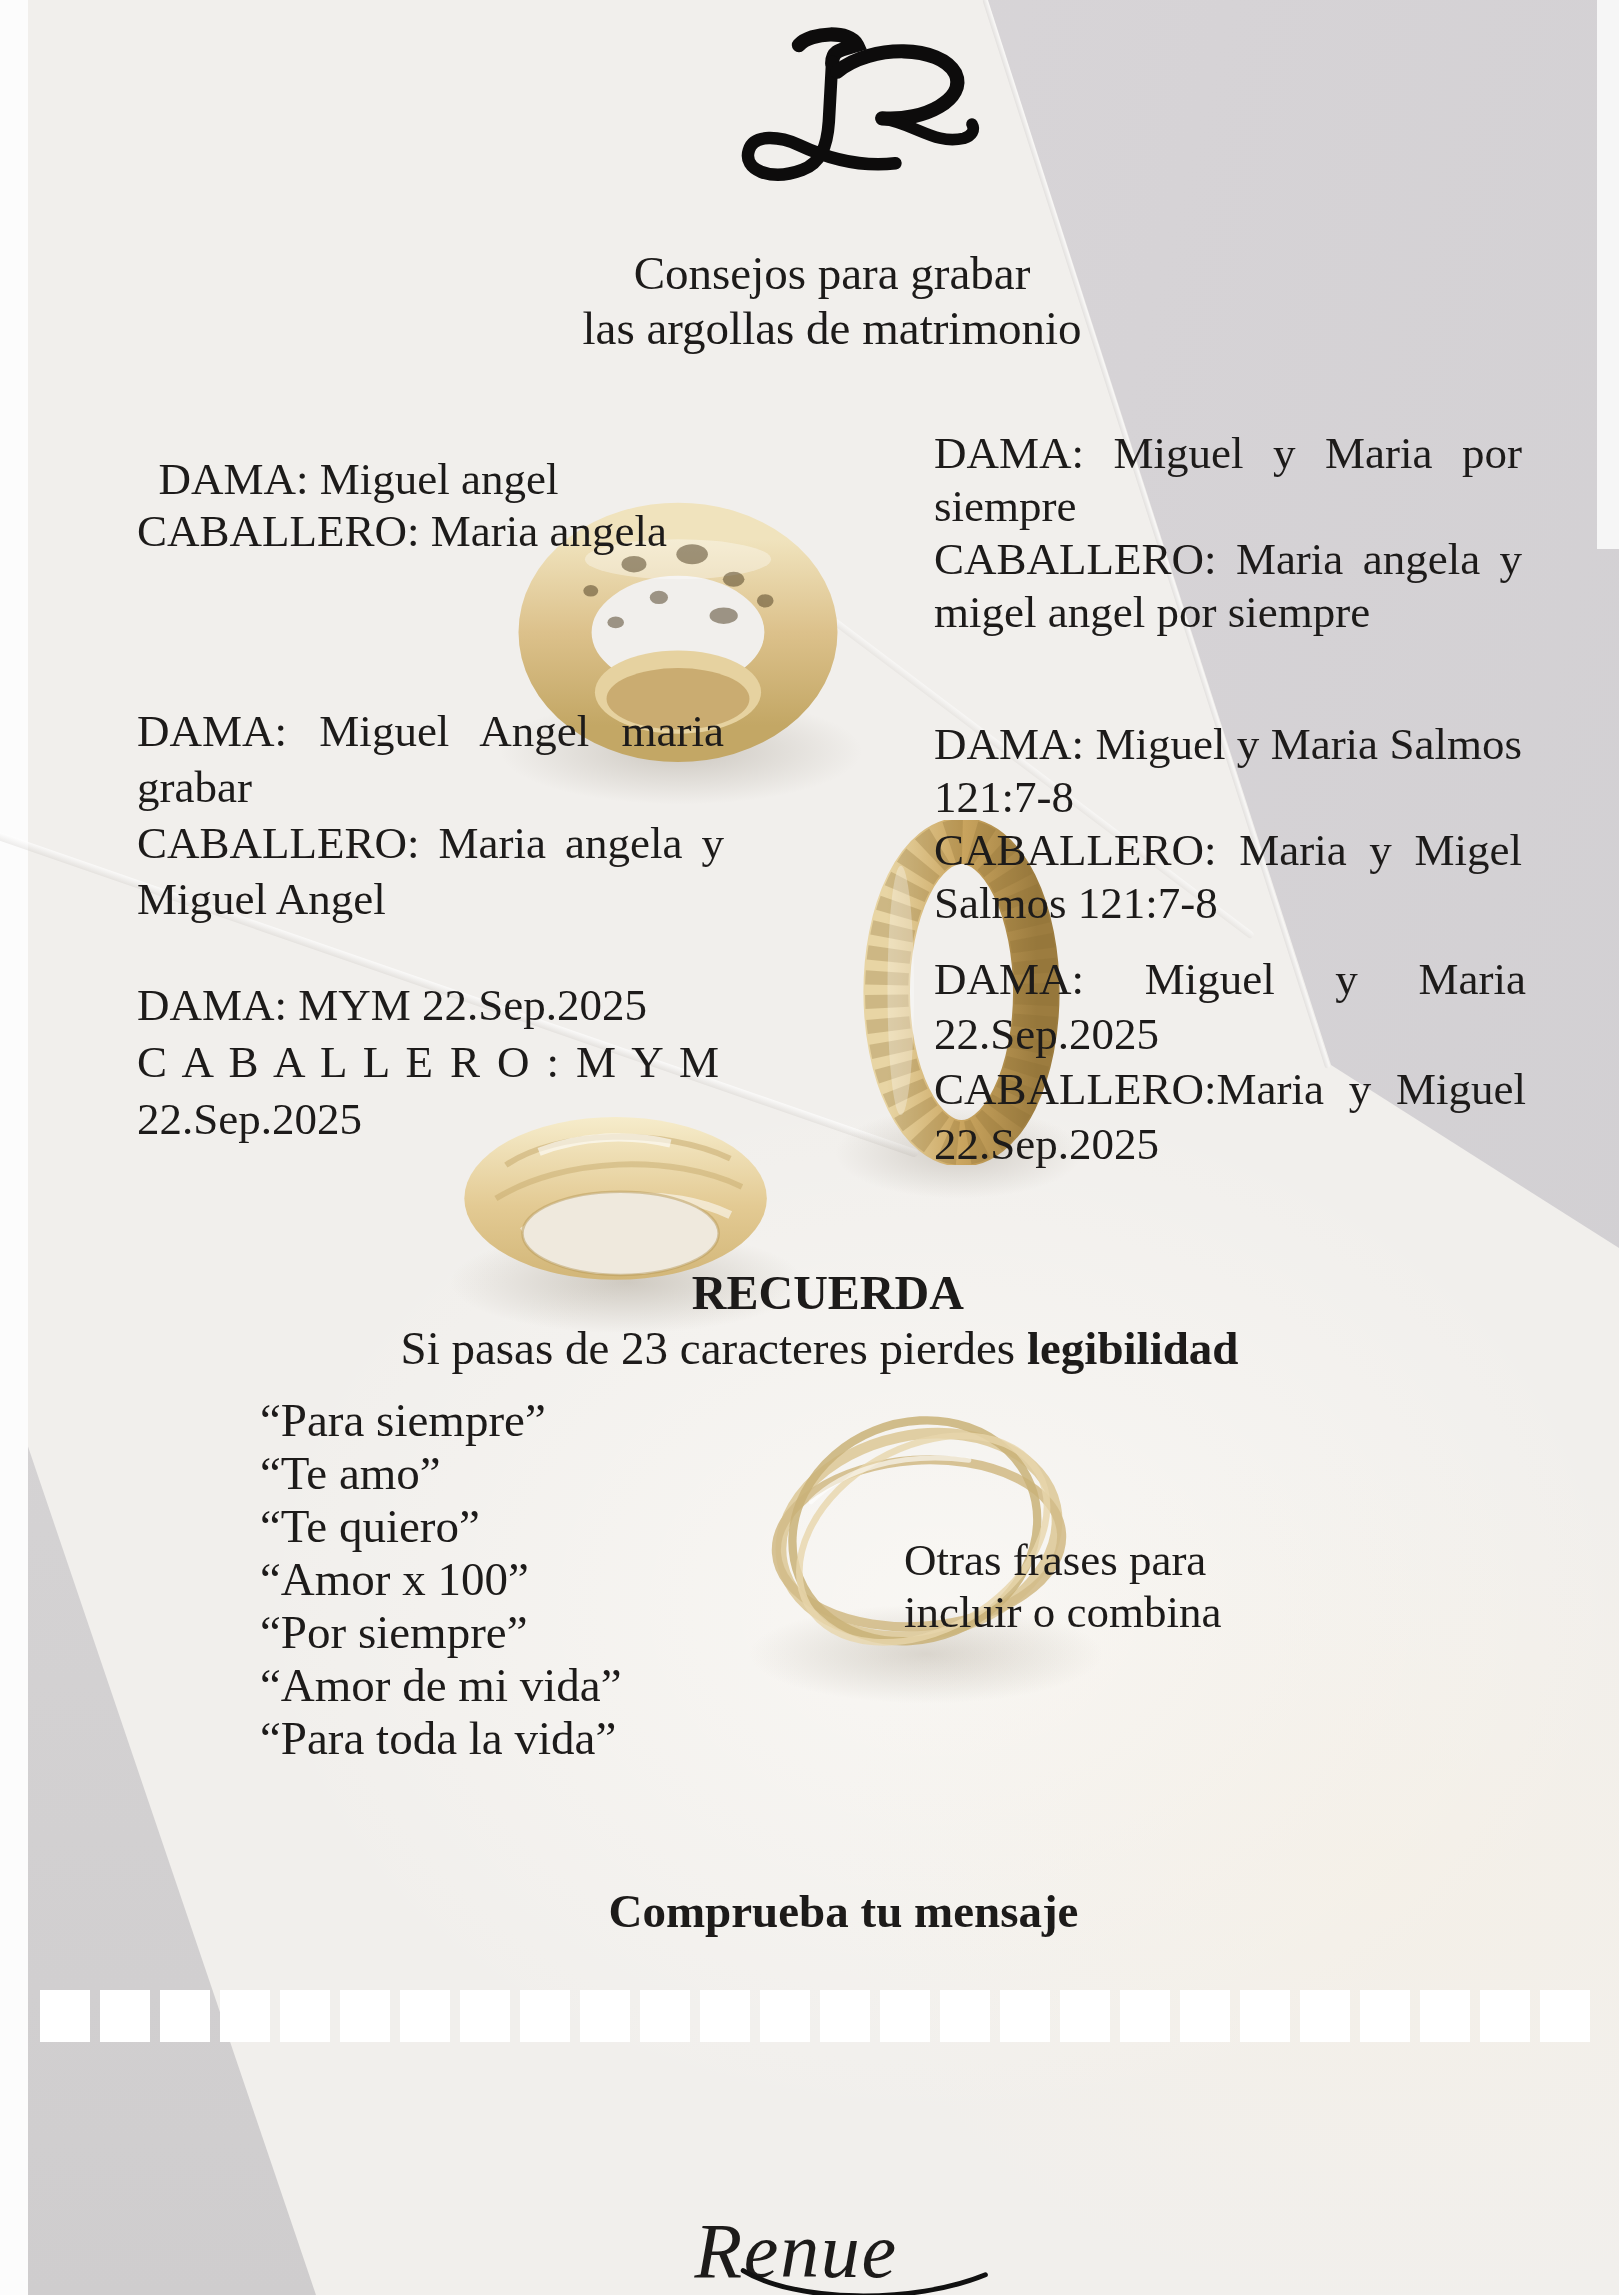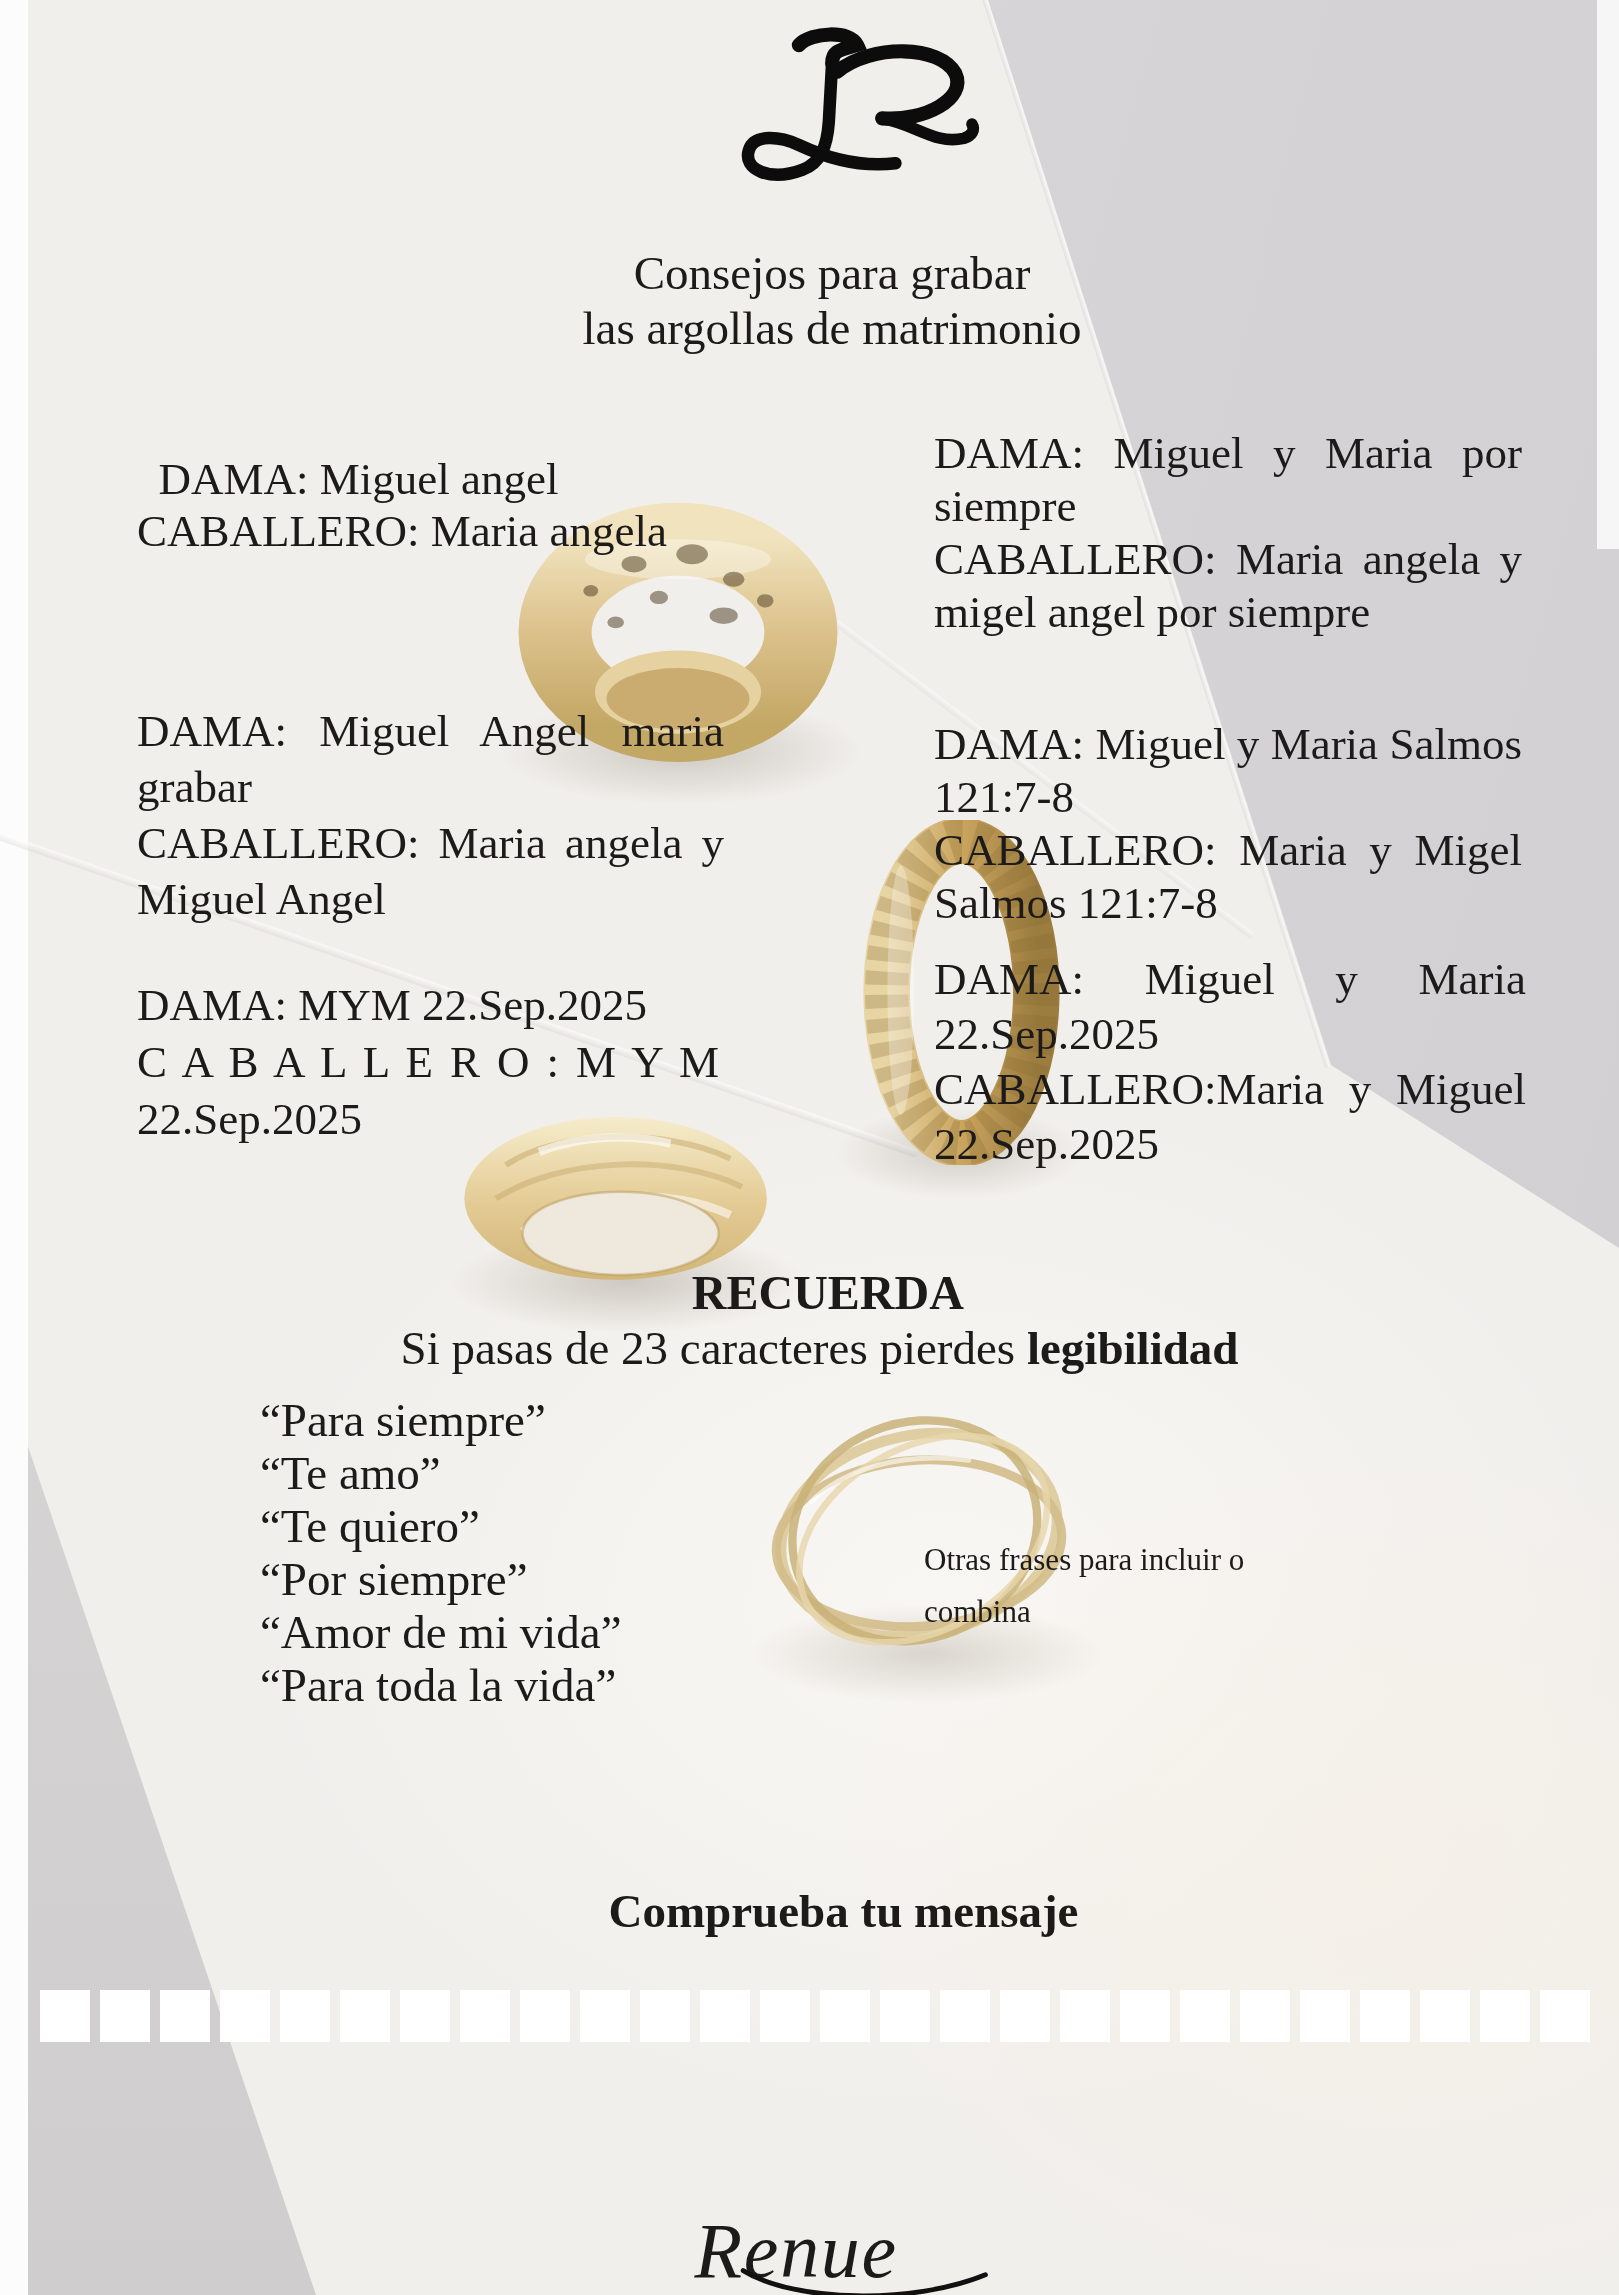--- a/index.html
+++ b/index.html
@@ -51,21 +51,21 @@
   #exL3{left:137px;top:977px;width:582px;line-height:57px;}
   #exR1{left:934px;top:427px;width:588px;}
   #exR2{left:934px;top:674px;width:588px;margin-top:44px;}
   #exR3{left:934px;top:952px;width:592px;line-height:55px;}
 
   .recuerda-h{left:18.3px;top:1265px;width:1619px;text-align:center;font-size:48px;font-weight:bold;}
   .recuerda-sub{left:10px;top:1321px;width:1619px;text-align:center;font-size:47px;}
   .recuerda-sub strong{font-weight:bold;}
 
   .phrases{left:260px;top:1394px;font-size:47px;line-height:53px;list-style:none;margin:0;padding:0;}
-  .otras{left:924px;top:1534px;width:339px;font-size:31px;line-height:52px;}
+  .otras{left:904px;top:1534px;width:339px;font-size:45px;line-height:52px;}
   .comprueba{left:67px;top:1884px;width:1553px;text-align:center;font-size:47px;font-weight:bold;}
 
   .boxes{position:absolute;z-index:6;left:40px;top:1990px;width:1579px;height:52px;
          display:flex;gap:10px;overflow:hidden;}
   .cbox{flex:0 0 50px;height:52px;background:var(--box-fill,#ffffff);}
 
   .renue{left:-13.3px;top:2206px;width:1619px;text-align:center;font-size:78px;font-style:italic;letter-spacing:1.7px;}
   .renue-swash{position:absolute;z-index:6;left:732px;top:2265px;width:266px;height:42px;}
 </style>
 </head>
@@ -205,20 +205,21 @@
   <div class="txt recuerda-h">RECUERDA</div>
   <div class="txt recuerda-sub">
     <span>Si pasas de 23 caracteres pierdes</span>
     <strong>legibilidad</strong>
   </div>
 
   <ul class="txt phrases">
     <li>“Para siempre”</li>
     <li>“Te amo”</li>
     <li>“Te quiero”</li>
+    <li>“Amor x 100”</li>
     <li>“Por siempre”</li>
     <li>“Amor de mi vida”</li>
     <li>“Para toda la vida”</li>
   </ul>
 
   <div class="txt otras">
     <span class="ln stretch">Otras frases para</span>
     <span class="ln">incluir o combina</span>
   </div>
 

